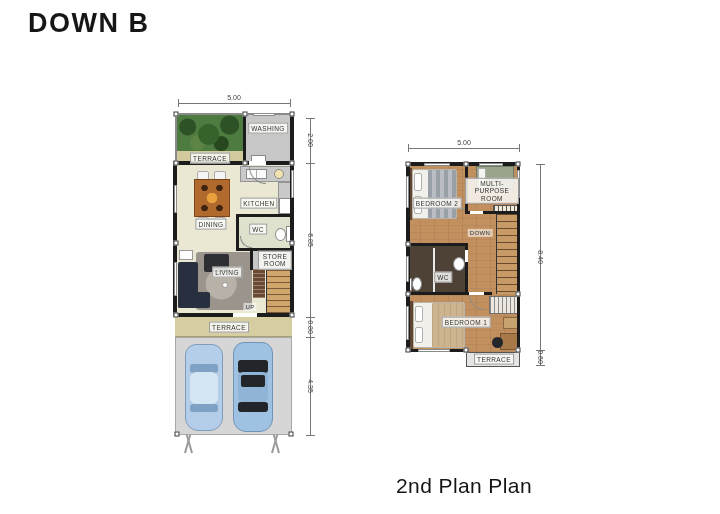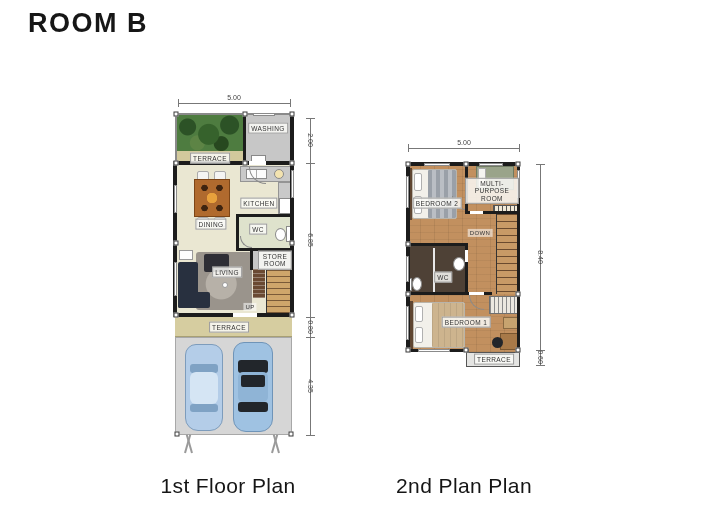--- a/index.html
+++ b/index.html
@@ -24,21 +24,21 @@
   .arc{position:absolute;border-left:1px solid #8a8a8a;border-bottom:1px solid #8a8a8a;
        border-radius:0 0 0 100%;z-index:8;}
   .furn{position:absolute;box-sizing:border-box;}
   .post{position:absolute;width:2px;height:19px;background:#9a9a9a;transform-origin:bottom center;}
 </style>
 </head>
 <body>
 
 <div id="canvas">
 
-  <div class="title" style="left:28px;top:8px;">ROOM B</div>
+  <div class="title" style="left:28px;top:8px;">DOWN B</div>
 
   <div class="dline" style="left:178px;top:103px;width:112px;height:1px;"></div>
   <div class="dline" style="left:178px;top:99px;width:1px;height:8px;"></div>
   <div class="dline" style="left:290px;top:99px;width:1px;height:8px;"></div>
   <div class="dimh" style="left:234px;top:97px;">5.00</div>
 
   <div class="dline" style="left:310px;top:118px;width:1px;height:317px;"></div>
   <div class="dline" style="left:306px;top:118px;width:9px;height:1px;"></div>
   <div class="dline" style="left:306px;top:163px;width:9px;height:1px;"></div>
   <div class="dline" style="left:306px;top:317px;width:9px;height:1px;"></div>
@@ -156,21 +156,20 @@
   <div class="col" style="left:176px;top:163px;"></div>
   <div class="col" style="left:245px;top:163px;"></div>
   <div class="col" style="left:292px;top:163px;"></div>
   <div class="col" style="left:176px;top:243px;"></div>
   <div class="col" style="left:292px;top:243px;"></div>
   <div class="col" style="left:176px;top:315px;"></div>
   <div class="col" style="left:292px;top:315px;"></div>
   <div class="col" style="left:177px;top:434px;"></div>
   <div class="col" style="left:291px;top:434px;"></div>
 
-  <div class="caption" style="left:128px;top:474px;">1st Floor Plan</div>
 
   <div class="dline" style="left:408px;top:148px;width:112px;height:1px;"></div>
   <div class="dline" style="left:408px;top:144px;width:1px;height:8px;"></div>
   <div class="dline" style="left:519px;top:144px;width:1px;height:8px;"></div>
   <div class="dimh" style="left:464px;top:142px;">5.00</div>
 
   <div class="dline" style="left:540px;top:164px;width:1px;height:201px;"></div>
   <div class="dline" style="left:536px;top:164px;width:9px;height:1px;"></div>
   <div class="dline" style="left:536px;top:350px;width:9px;height:1px;"></div>
   <div class="dline" style="left:536px;top:365px;width:9px;height:1px;"></div>

